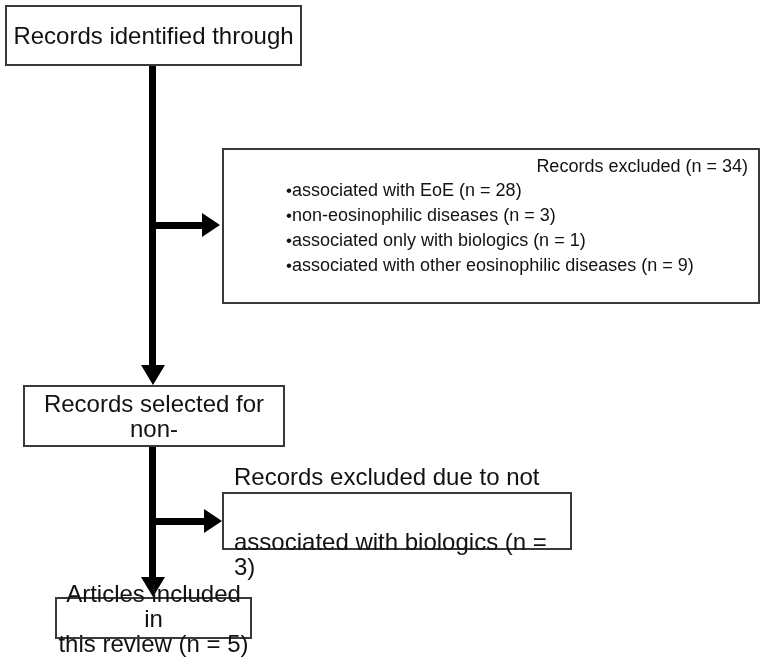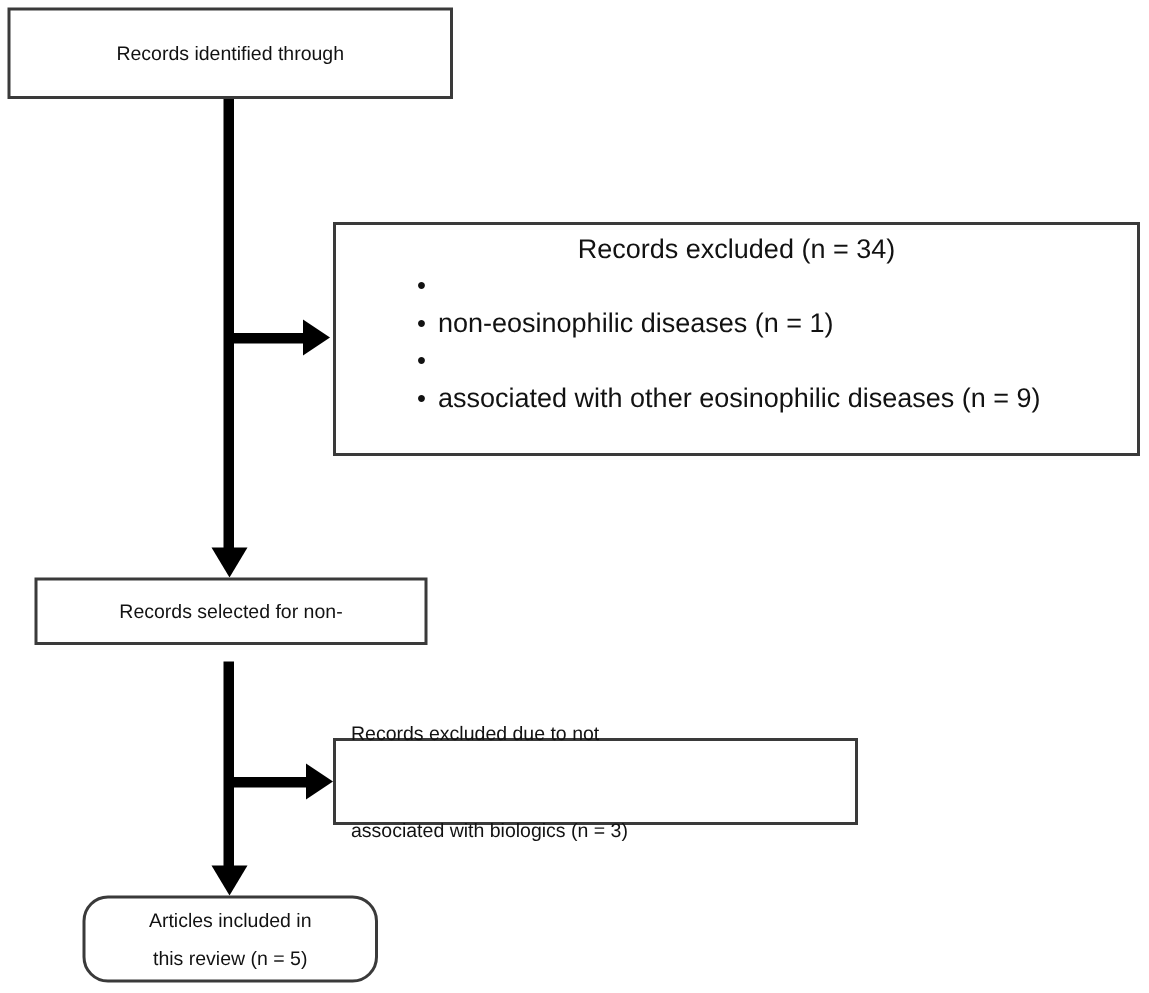--- a/index.html
+++ b/index.html
@@ -12,49 +12,49 @@
     width: 766px;
     height: 662px;
     background: #ffffff;
     overflow: hidden;
   }
   .node {
     position: absolute;
     border: 2px solid #3a3a3a;
     background: #ffffff;
     color: #121212;
-    font-size: 13px;
+    font-size: 24px;
     line-height: 25px;
   }
   .node.centered { text-align: center; display: flex; flex-direction: column; justify-content: center; }
   
   .box-identified { left: 5px; top: 5px; width: 297px; height: 61px; }
   
   .box-excluded1 {
     left: 222px; top: 148px; width: 538px; height: 156px;
     font-size: 18px; line-height: 24px;
     padding: 4px 10px;
-    text-align: center;
+    text-align: right;
   }
   .excl-list { list-style: none; margin: 0; padding-left: 36px; }
   .bullet-item { display: flex; }
   .bullet-dot { width: 22px; flex: 0 0 22px; }
   .bullet-dot::before { content: "\2022"; font-size: 17px; }
   
-  .box-selected { left: 23px; top: 385px; width: 262px; height: 45px; }
+  .box-selected { left: 23px; top: 385px; width: 262px; height: 62px; }
   
   .box-excluded2 {
     left: 222px; top: 492px; width: 350px; height: 58px;
     padding: 3px 10px;
     display: flex; flex-direction: column; justify-content: center;
     text-align: left;
     gap: 40px;
   }
   
-  .box-included { left: 55px; top: 597px; width: 197px; height: 58px; border-radius: 17px; }
+  .box-included { left: 55px; top: 597px; width: 197px; height: 42px; }
 
   
   .arrow-line { position: absolute; background: #000000; }
   .v-line-1 { left: 149px; top: 63px;  width: 7px; height: 305px; }
   .v-line-2 { left: 149px; top: 441px; width: 7px; height: 140px; }
   .h-line-1 { left: 150px; top: 222px; width: 54px; height: 7px; }
   .h-line-2 { left: 150px; top: 518px; width: 54px; height: 7px; }
   .arrow-head { position: absolute; width: 0; height: 0; }
   .head-down-1 {
     left: 141px; top: 365px;
@@ -98,27 +98,29 @@
 
   <div class="node centered box-identified">
     <div>Records identified through</div>
   </div>
 
   <div class="node box-excluded1">
     <div>Records excluded (n = 34)</div>
     <ul class="excl-list">
       <li class="bullet-item">
         <span class="bullet-dot"></span>
+        <span>associated with EoE (n = 28)</span>
       </li>
       <li class="bullet-item">
         <span class="bullet-dot"></span>
-        <span>non-eosinophilic diseases (n = 1)</span>
+        <span>non-eosinophilic diseases (n = 3)</span>
       </li>
       <li class="bullet-item">
         <span class="bullet-dot"></span>
+        <span>associated only with biologics (n = 1)</span>
       </li>
       <li class="bullet-item">
         <span class="bullet-dot"></span>
         <span>associated with other eosinophilic diseases (n = 9)</span>
       </li>
     </ul>
   </div>
 
   <div class="node centered box-selected">
     <div>Records selected for non-</div>

